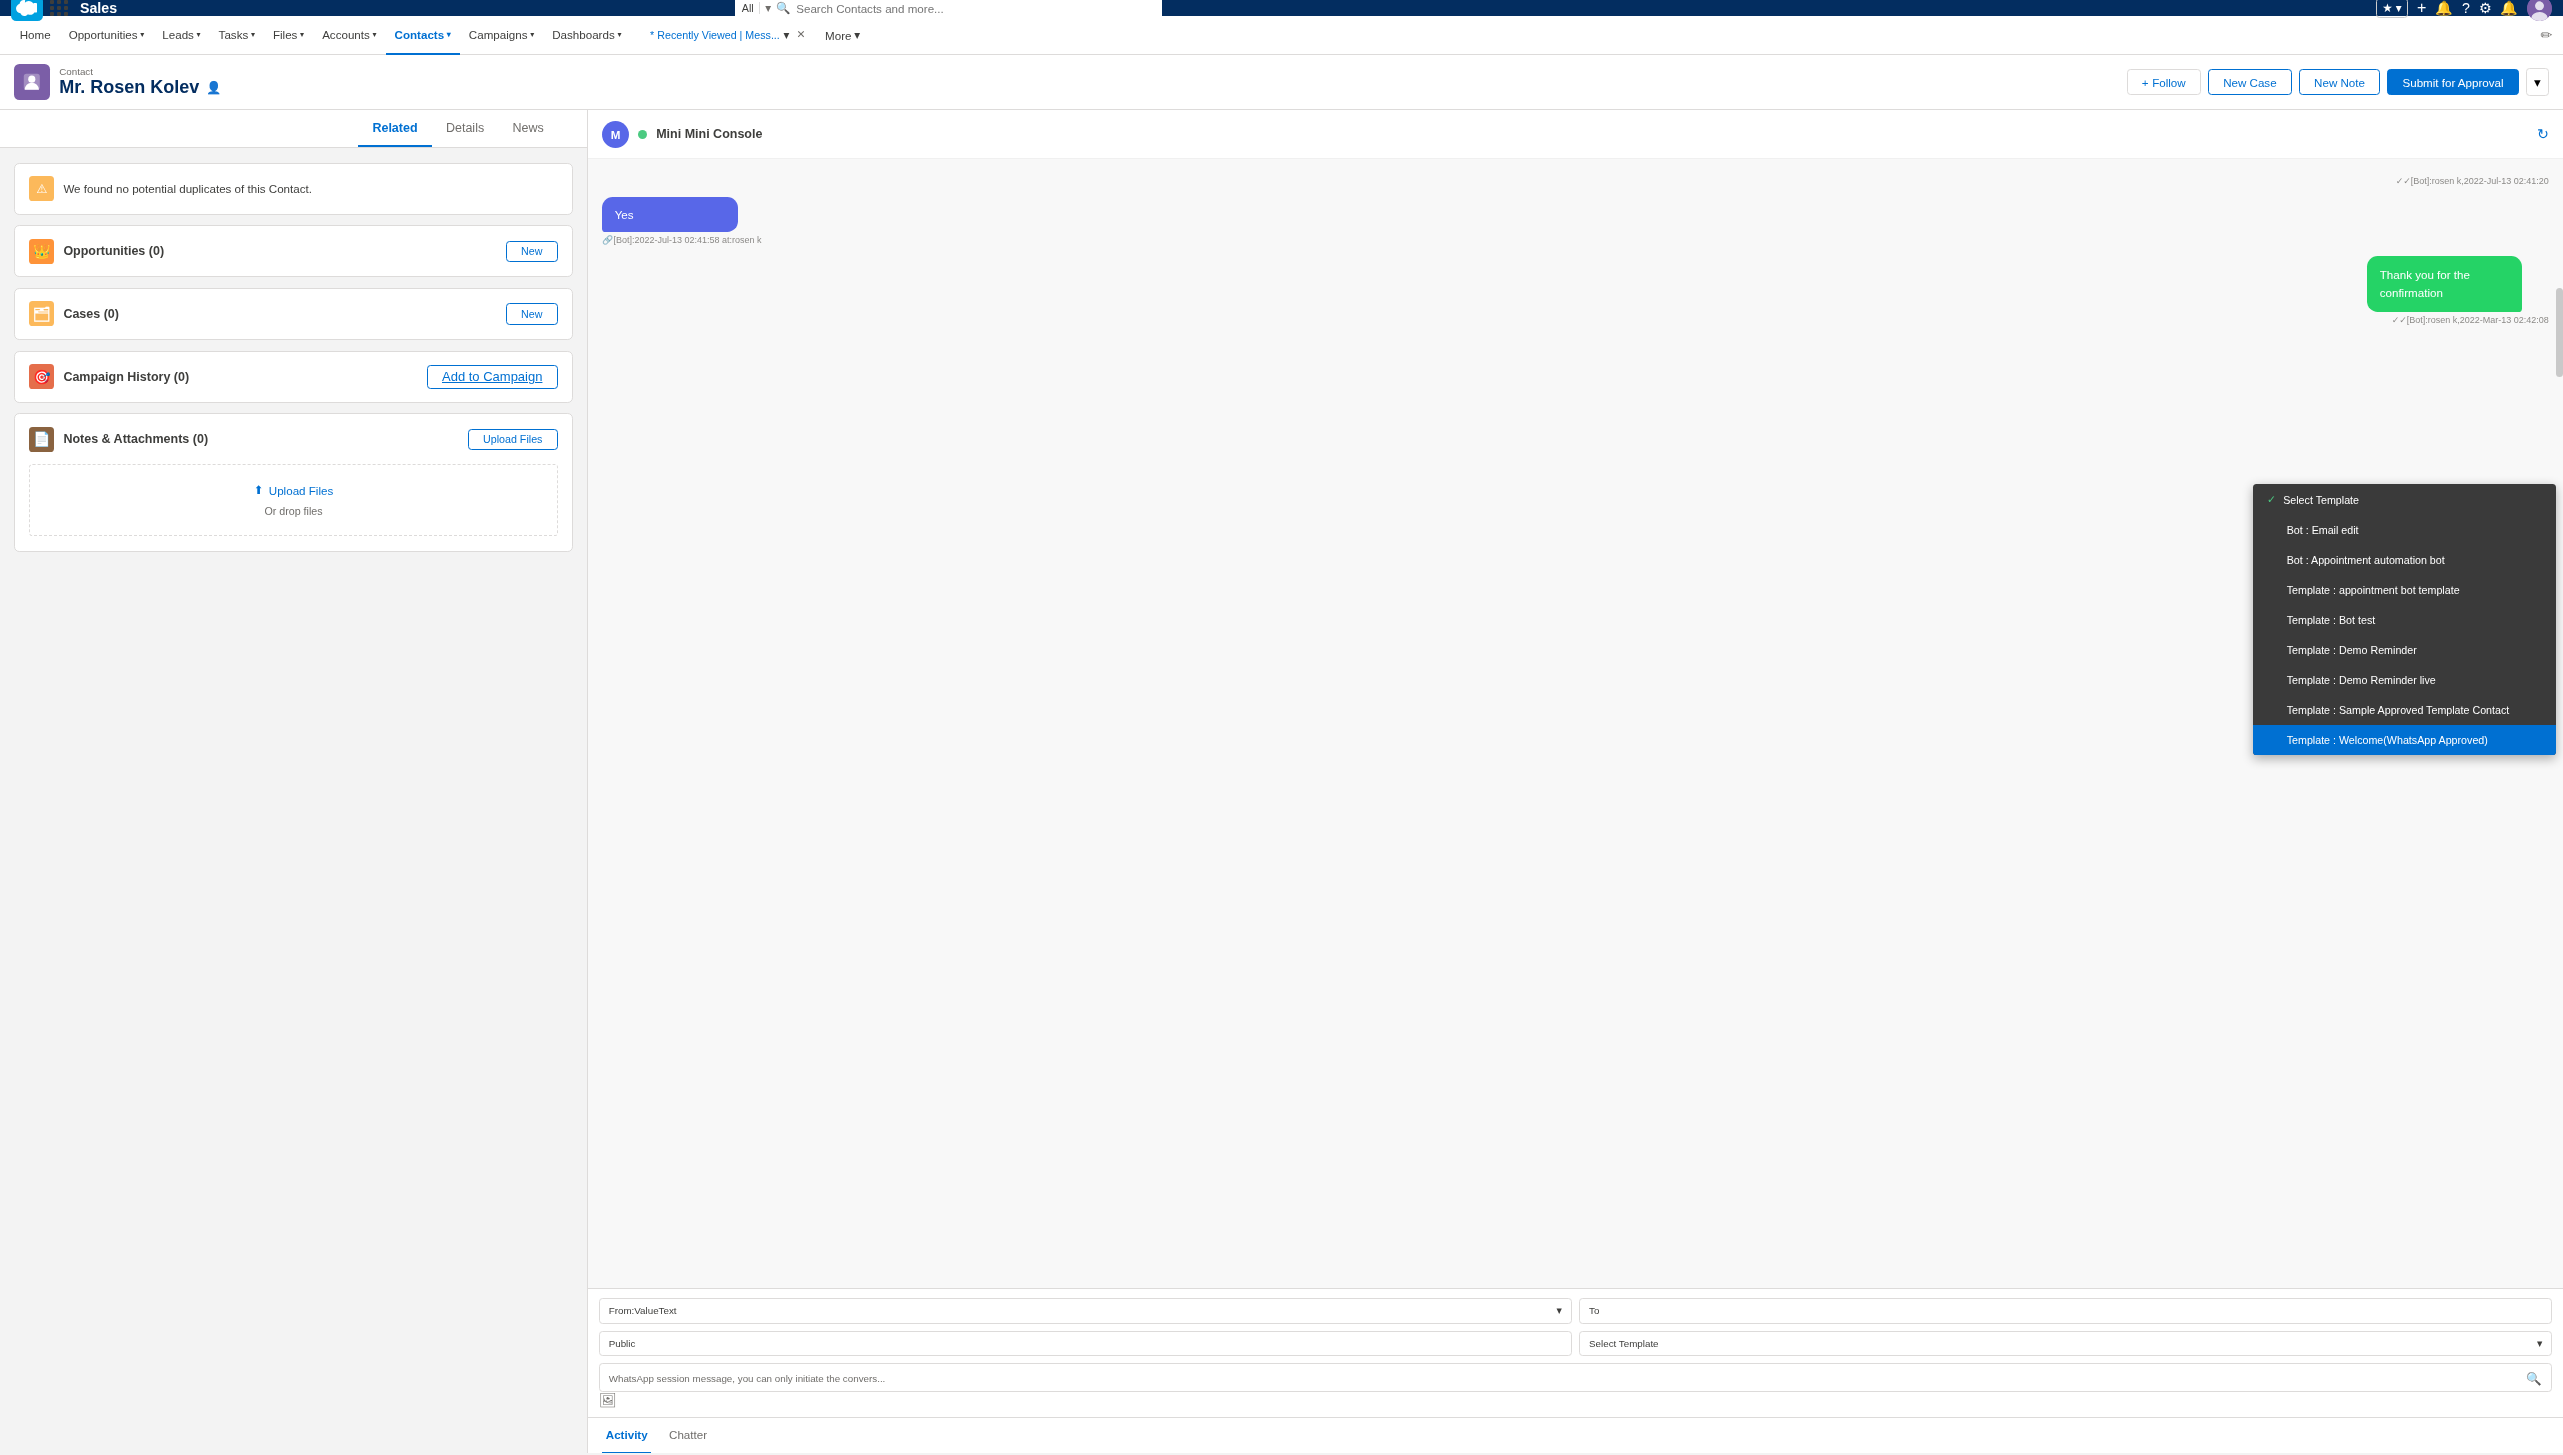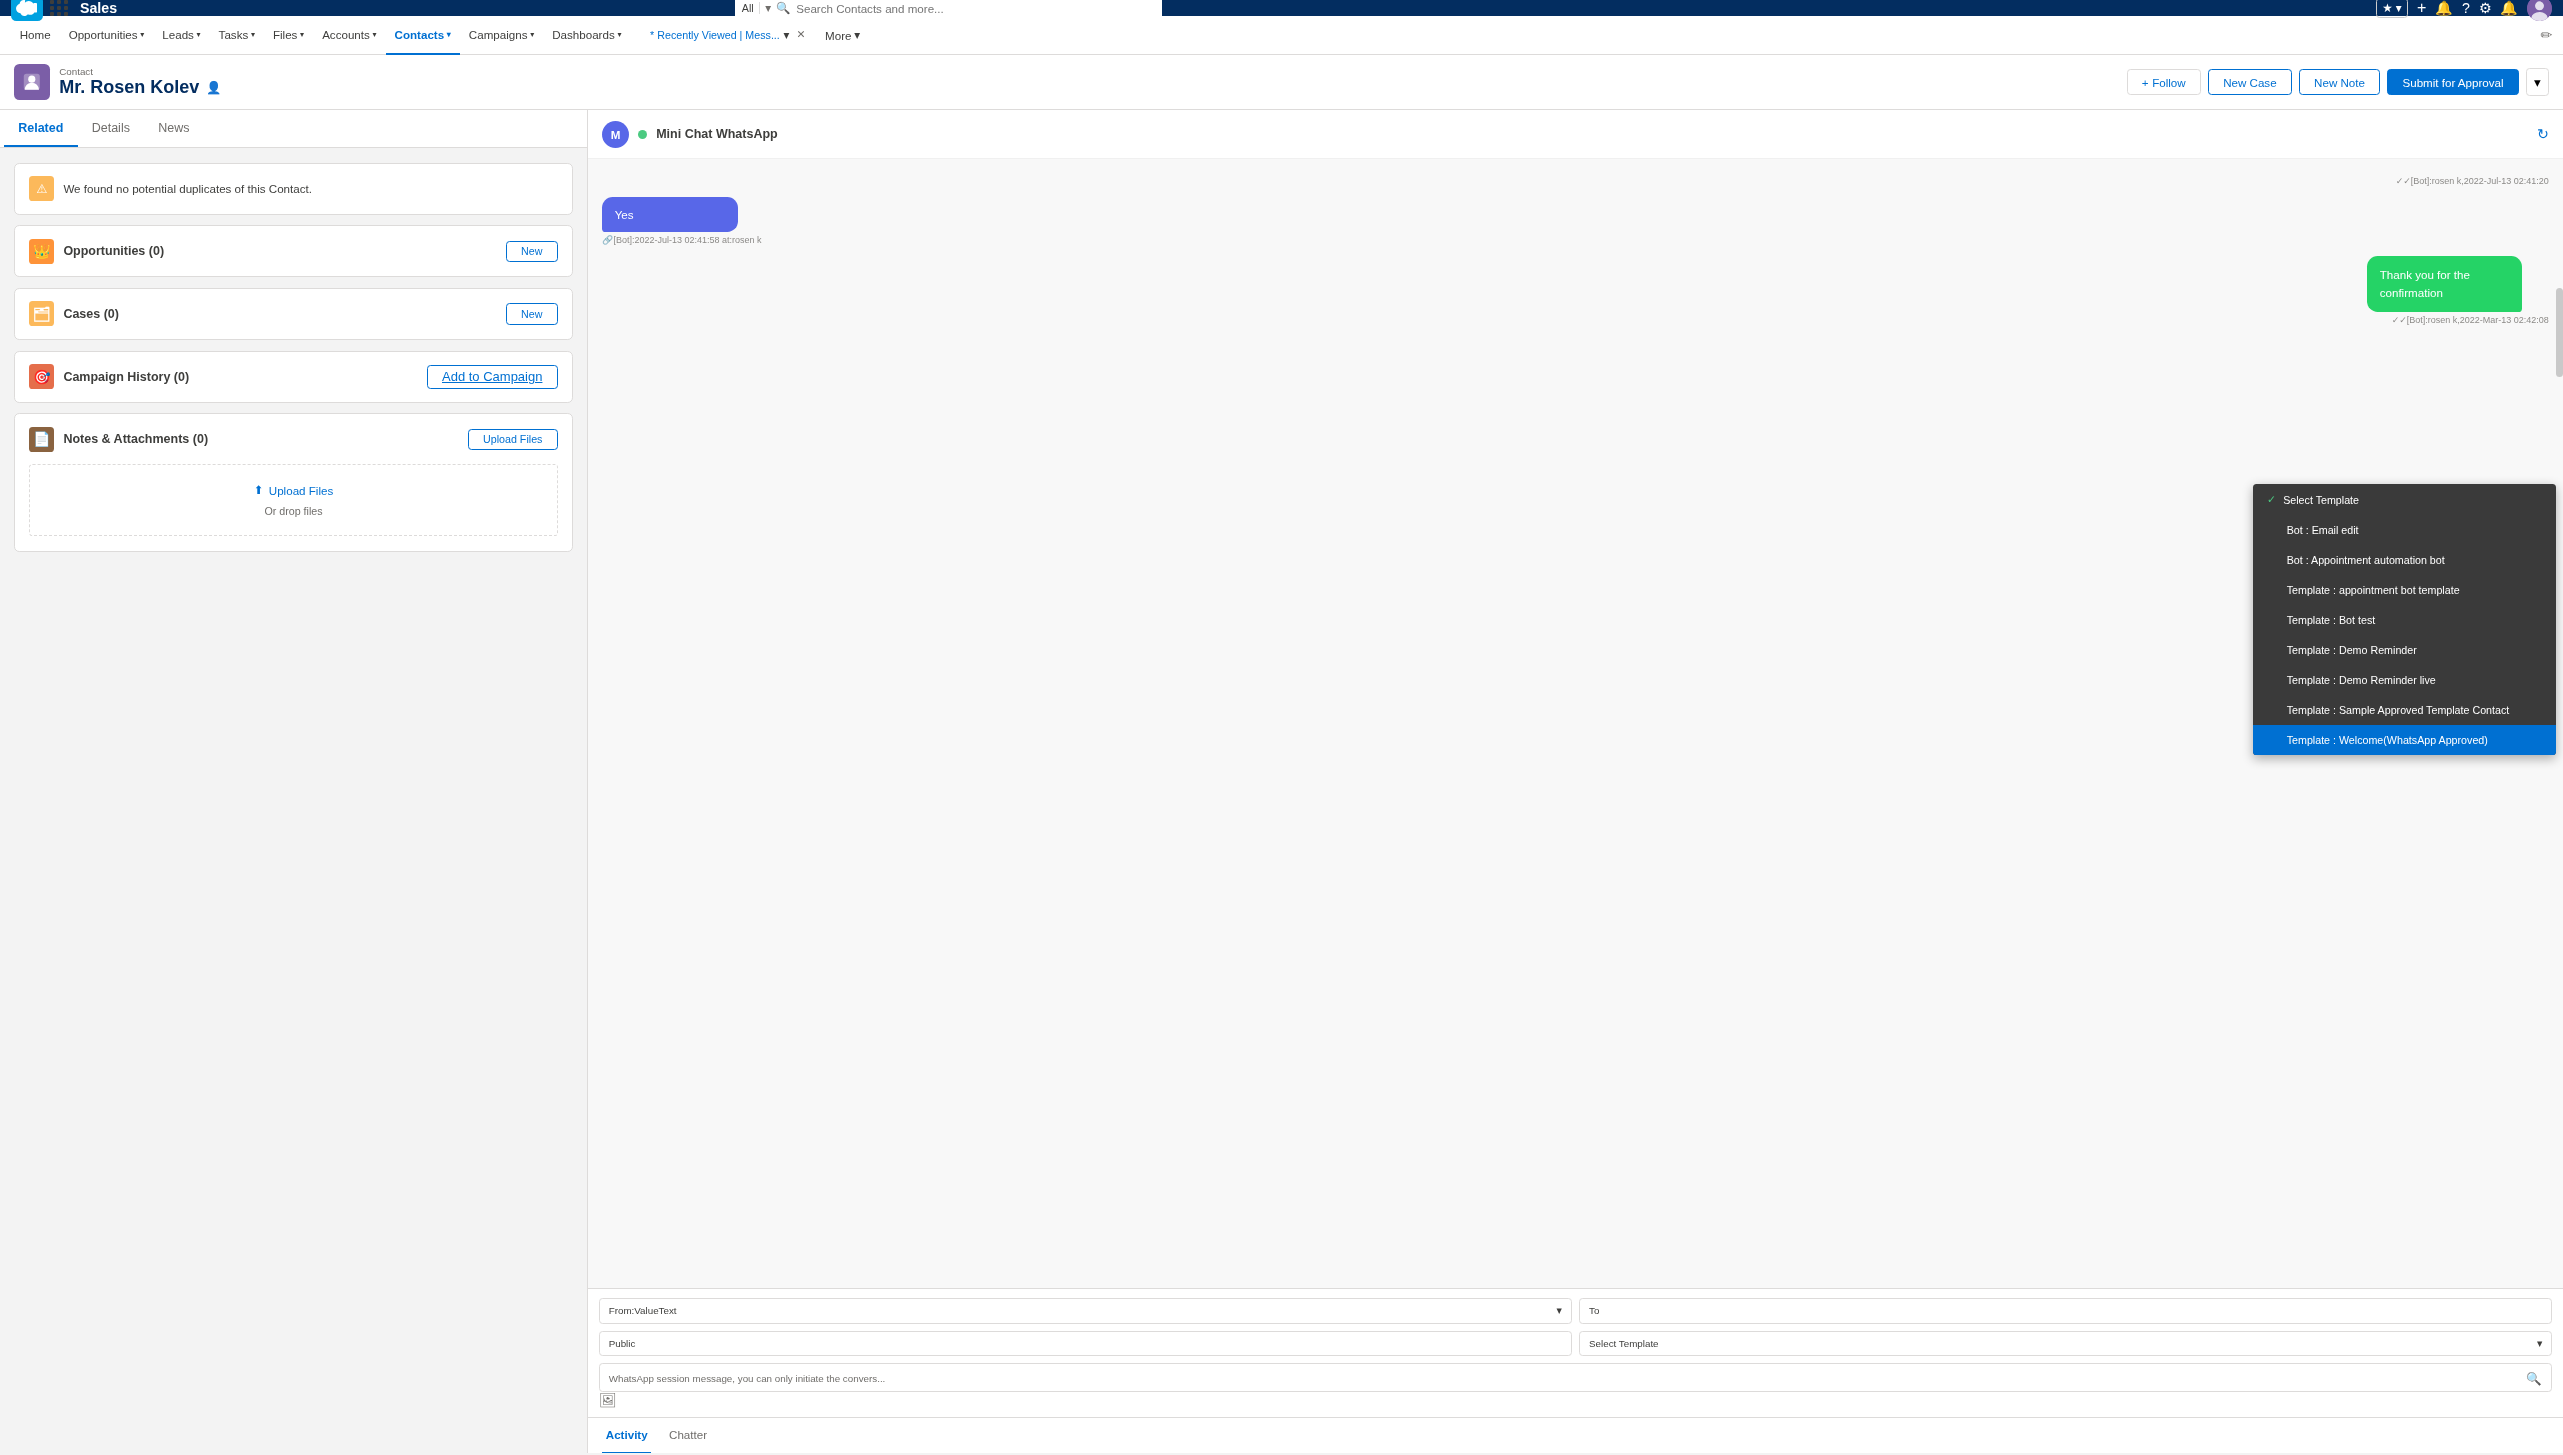--- a/index.html
+++ b/index.html
@@ -396,21 +396,21 @@
     <button class="btn btn-neutral">New Note</button>
     <button class="btn btn-primary">Submit for Approval</button>
     <button class="btn-dropdown">▾</button>
   </div>
 </div>
 
 <div class="main-layout">
 
   <div class="left-panel">
 
-    <div class="tabs" style="margin-left:-14.2px;margin-right:-14.2px;margin-top:-14.2px;margin-bottom:14.2px;padding:0 4px;">
+    <div class="tabs" style="margin-left:-14.2px;margin-right:-14.2px;margin-top:-14.2px;margin-bottom:14.2px;padding:0 29px;justify-content:flex-end;">
       <div class="tab active">Related</div>
       <div class="tab">Details</div>
       <div class="tab">News</div>
     </div>
 
     <div class="duplicate-card">
       <div class="dup-icon">⚠</div>
       <span>We found no potential duplicates of this Contact.</span>
     </div>
 
@@ -461,21 +461,21 @@
       </div>
     </div>
   </div>
 
   <div class="right-panel">
     <div class="chat-console">
 
       <div class="chat-header">
         <div class="chat-avatar">M</div>
         <span class="online-dot"></span>
-        <span class="chat-title">Mini Chat WhatsApp</span>
+        <span class="chat-title">Mini Mini Console</span>
         <span class="refresh-icon">↻</span>
       </div>
 
       <div class="chat-messages">
 
         <div style="align-self:flex-end;max-width:85%;">
           <div class="msg-meta" style="color:#706e6b;font-size:9px;text-align:right;margin-top:2.7px;">✓✓[Bot]:rosen k,2022-Jul-13 02:41:20</div>
         </div>
 
         <div style="align-self:flex-start;max-width:85%;">

